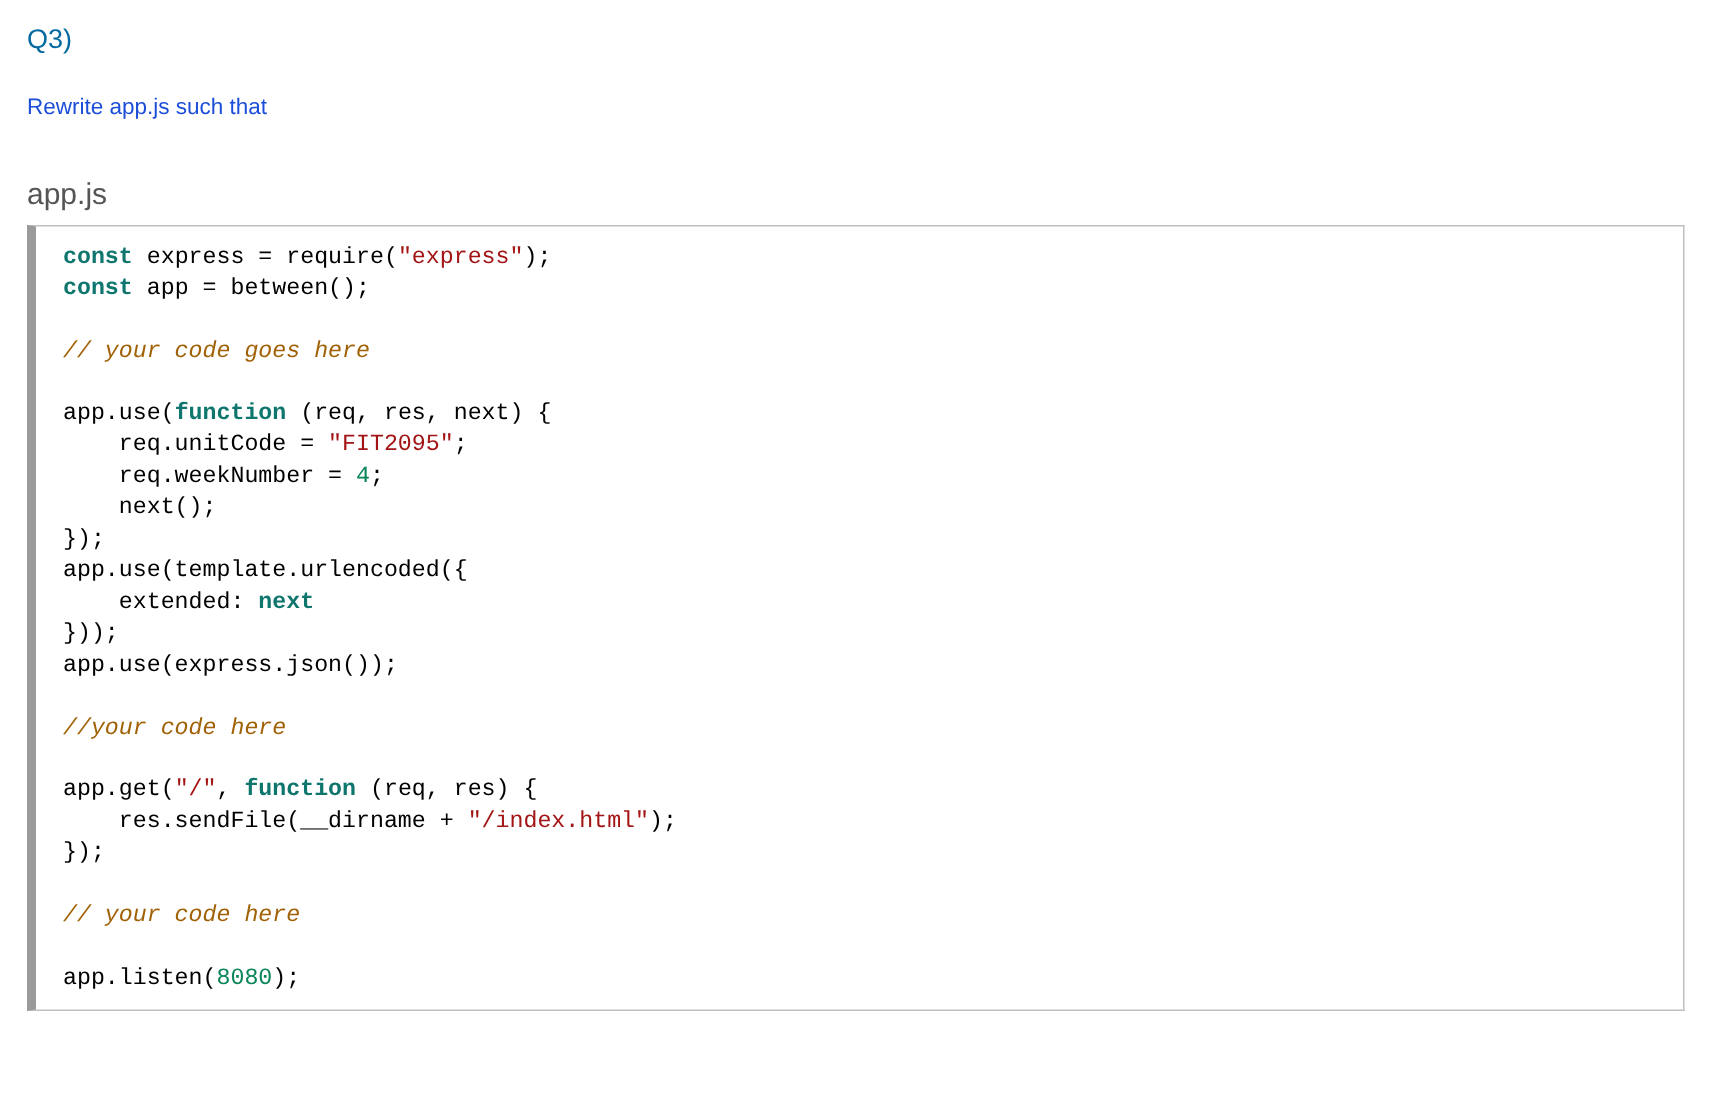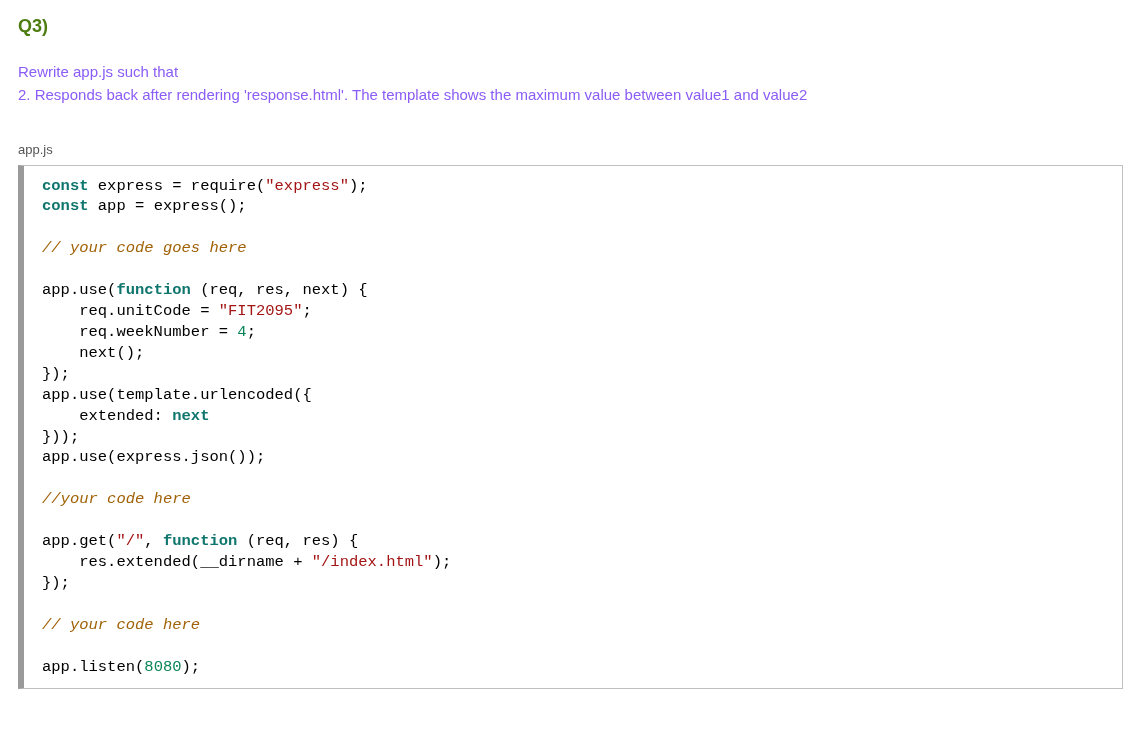--- a/index.html
+++ b/index.html
@@ -8,36 +8,36 @@
       box-sizing: border-box;
     }
     body {
       font-family: Arial, Helvetica, sans-serif;
       background: #ffffff;
       padding: 16px 18px;
       color: #333;
       width: 1141px;
     }
     .question-heading {
-      font-weight: bold;
+      font-weight: normal;
       font-size: 18px;
-      color: #4d7c0f;
+      color: #0369a1;
       margin-bottom: 24px;
     }
     .instructions {
       font-size: 15px;
-      color: #8b5cf6;
+      color: #1d4ed8;
       line-height: 1.45;
       margin-bottom: 36px;
     }
     .instructions p {
       margin-bottom: 1px;
     }
     .filename-label {
-      font-size: 13px;
+      font-size: 20px;
       color: #555;
       margin-bottom: 8px;
     }
     .code-block {
       border: 1px solid #c0c0c0;
       border-left: 6px solid #9a9a9a;
       background: #ffffff;
       padding: 10px 18px 10px 18px;
       font-family: Consolas, "Courier New", monospace;
       font-size: 15.5px;
@@ -51,41 +51,40 @@
     .tok-number { color: #098658; }
     .tok-default { color: #000000; }
   </style>
 </head>
 <body>
 
 <div class="question-heading">Q3)</div>
 
 <div class="instructions">
   <p>Rewrite app.js such that</p>
-  <p>2. Responds back after rendering 'response.html'. The template shows the maximum value between value1 and value2</p>
 </div>
 
 <div class="filename-label">app.js</div>
 
 <div class="code-block"><span class="tok-keyword">const</span><span class="tok-default"> express = require(</span><span class="tok-string">"express"</span><span class="tok-default">);</span>
-<span class="tok-keyword">const</span><span class="tok-default"> app = express();</span>
+<span class="tok-keyword">const</span><span class="tok-default"> app = between();</span>
 
 <span class="tok-comment">// your code goes here</span>
 
 <span class="tok-default">app.use(</span><span class="tok-keyword">function</span><span class="tok-default"> (req, res, next) {</span>
 <span class="tok-default">    req.unitCode = </span><span class="tok-string">"FIT2095"</span><span class="tok-default">;</span>
 <span class="tok-default">    req.weekNumber = </span><span class="tok-number">4</span><span class="tok-default">;</span>
 <span class="tok-default">    next();</span>
 <span class="tok-default">});</span>
 <span class="tok-default">app.use(template.urlencoded({</span>
 <span class="tok-default">    extended: </span><span class="tok-keyword">next</span>
 <span class="tok-default">}));</span>
 <span class="tok-default">app.use(express.json());</span>
 
 <span class="tok-comment">//your code here</span>
 
 <span class="tok-default">app.get(</span><span class="tok-string">"/"</span><span class="tok-default">, </span><span class="tok-keyword">function</span><span class="tok-default"> (req, res) {</span>
-<span class="tok-default">    res.extended(__dirname + </span><span class="tok-string">"/index.html"</span><span class="tok-default">);</span>
+<span class="tok-default">    res.sendFile(__dirname + </span><span class="tok-string">"/index.html"</span><span class="tok-default">);</span>
 <span class="tok-default">});</span>
 
 <span class="tok-comment">// your code here</span>
 
 <span class="tok-default">app.listen(</span><span class="tok-number">8080</span><span class="tok-default">);</span></div>
 
 </body></html>

